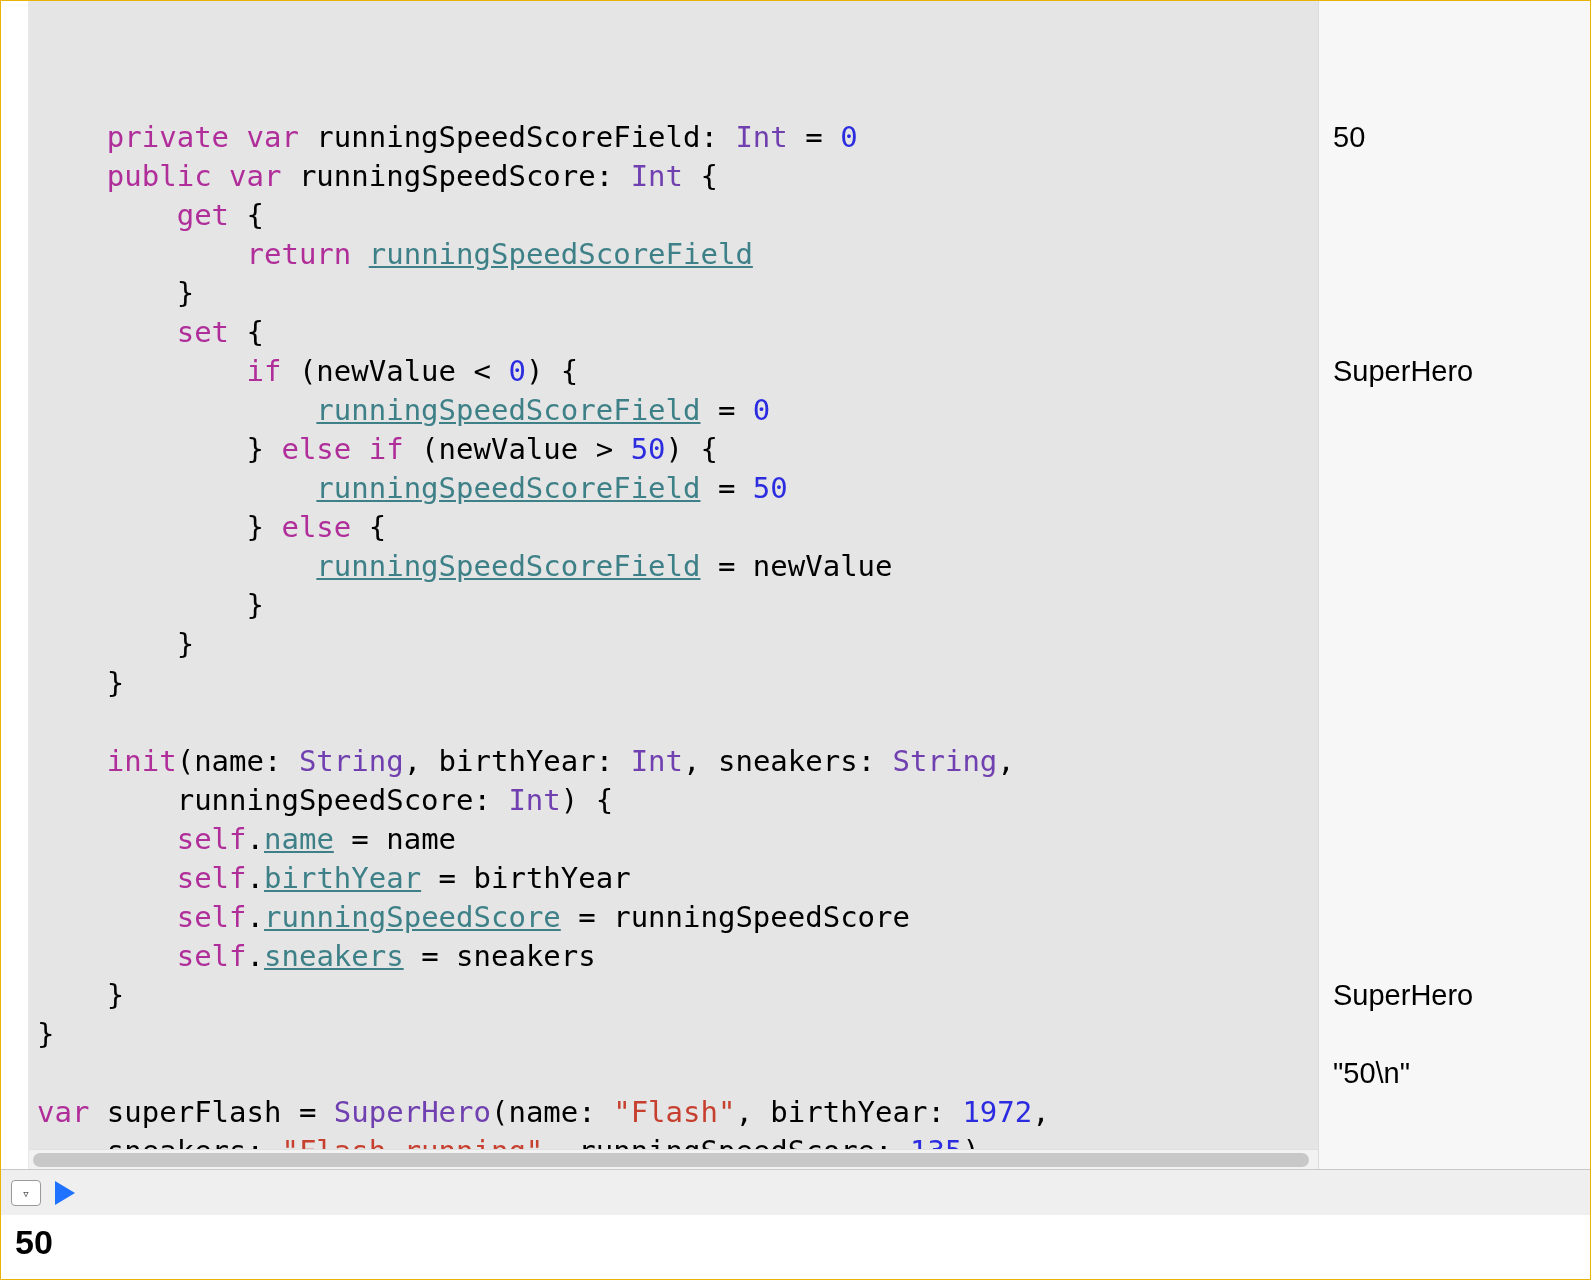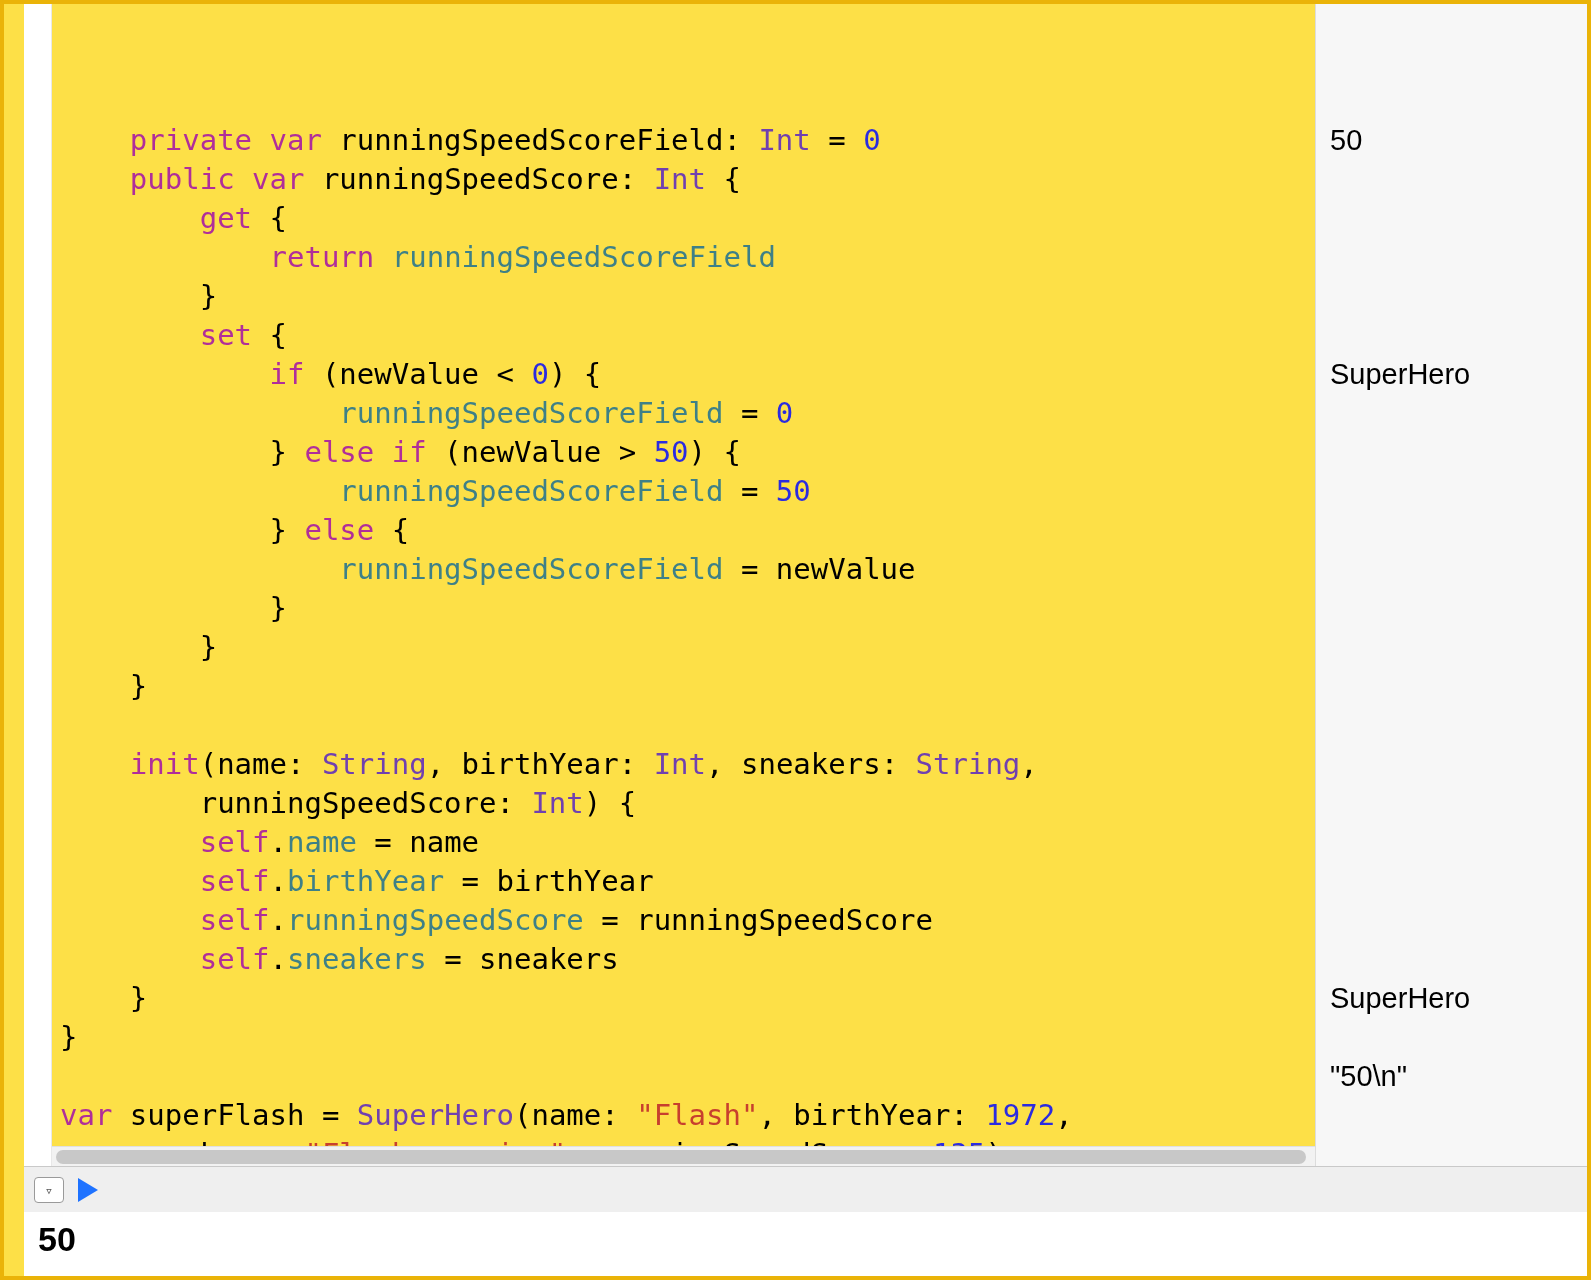--- a/index.html
+++ b/index.html
@@ -6,25 +6,24 @@
   html, body {
     width: 1591px;
     height: 1280px;
     font-family: "SF Mono", Menlo, Monaco, Consolas, monospace;
     background: #ffffff;
     overflow: hidden;
   }
   .window {
     width: 100%;
     height: 100%;
-    border: 4px solid #eab308;
+    border: 1px solid #eab308;
     display: flex;
     flex-direction: column;
-    background: #fde047;
-    padding-left: 20px;
+    background: #e5e5e5;
   }
   .editor-area {
     flex: 1;
     display: flex;
     flex-direction: row;
     overflow: hidden;
     position: relative;
   }
   .gutter {
     width: 28px;
@@ -51,21 +50,21 @@
     line-height: 39px;
     color: #000;
     padding: 0 14px;
     flex-shrink: 0;
     position: relative;
   }
   .code-line { height: 39px; }
   .result-line { height: 39px; display: flex; align-items: center; }
   .kw  { color: #b02e9a; }   
   .typ { color: #7040b0; }   
-  .id  { color: #3e8087; }   
+  .id  { color: #3e8087; text-decoration: underline; }   
   .num { color: #2b2be0; }   
   .str { color: #c73f2e; }   
   .plain { color: #000; }
   .hscroll {
     position: absolute;
     bottom: 0;
     left: 0;
     right: 0;
     height: 20px;
     background: #f2f2f2;

